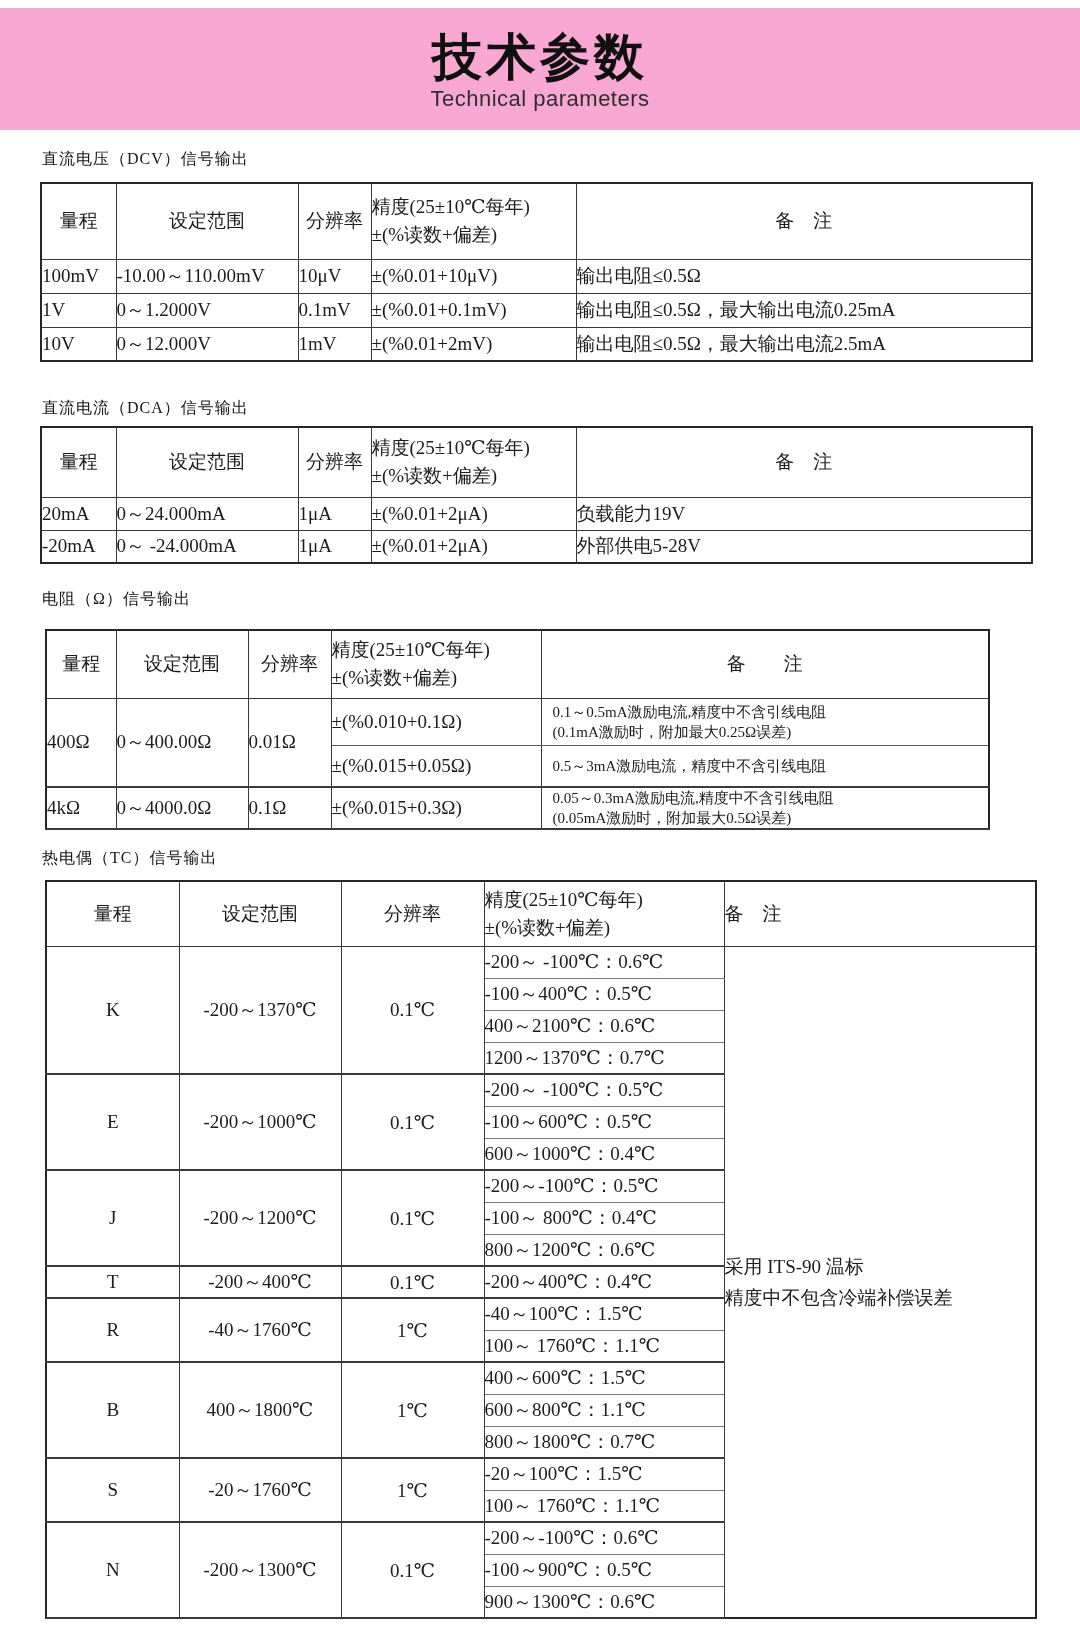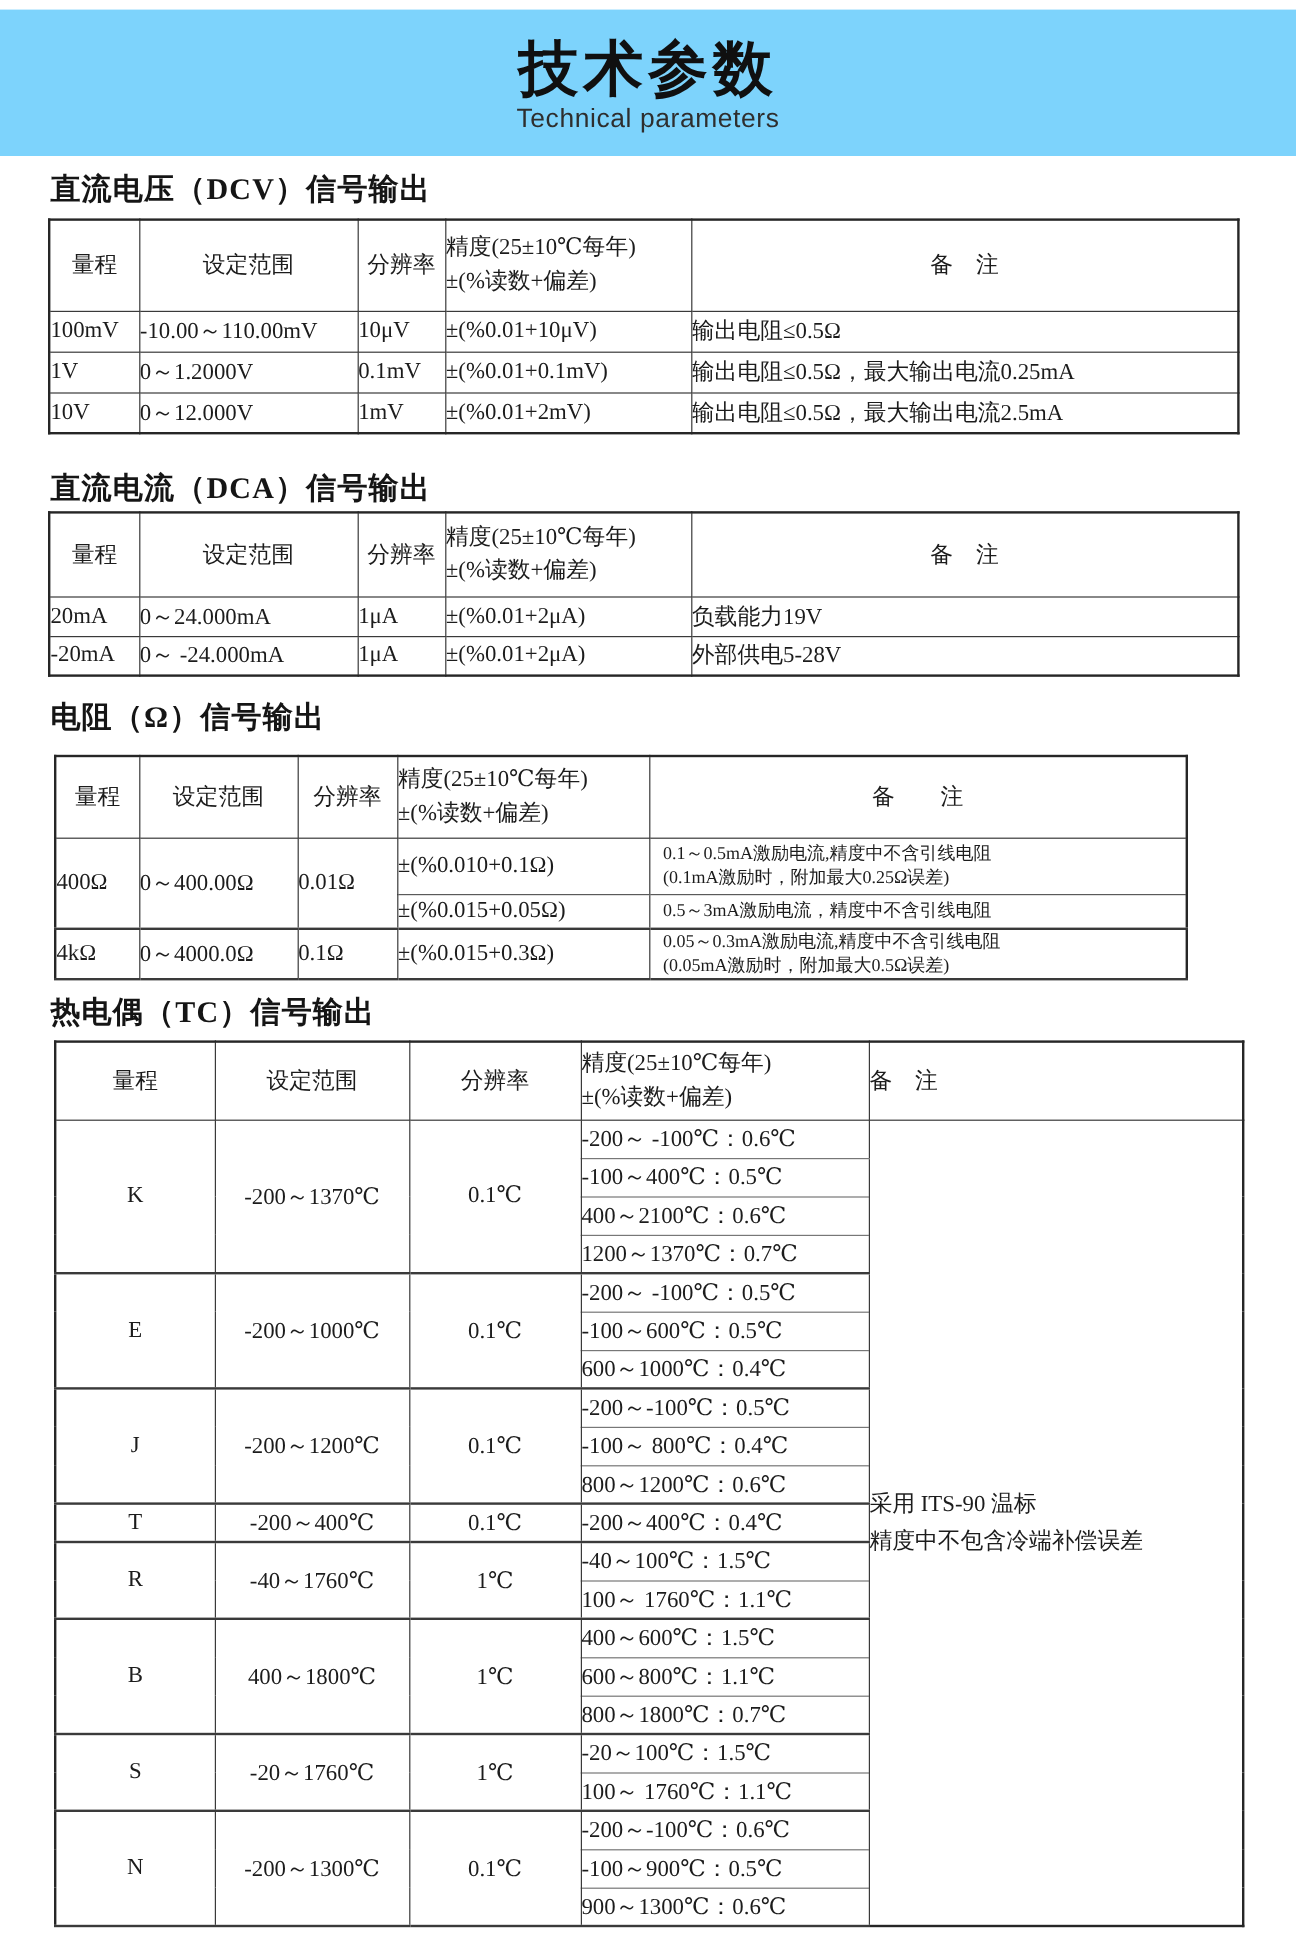--- a/index.html
+++ b/index.html
@@ -6,21 +6,21 @@
   body{
     width:1080px;
     min-height:1633px;
     font-family:"Liberation Serif","DejaVu Serif",serif;
     color:#1c1c1c;
   }
   
   .banner{
     margin-top:8px;
     height:122px;
-    background:#7dd3fc;
+    background:#f9a8d4;
     text-align:center;
     overflow:hidden;
   }
   .banner-title{
     font-family:"Liberation Sans","DejaVu Sans",sans-serif;
     font-weight:900;
     font-size:50px;
     line-height:58px;
     letter-spacing:4px;
     margin-top:20px;
@@ -28,22 +28,22 @@
   }
   .banner-subtitle{
     font-family:Liberation Sans, sans-serif;
     font-size:22px;
     line-height:26px;
     letter-spacing:.5px;
     color:#2e2e2e;
   }
   
   .sec-title{
-    font-size:25px;
-    font-weight:bold;
+    font-size:16px;
+    font-weight:normal;
     line-height:26px;
     letter-spacing:1px;
     margin:0;
     color:#151515;
   }
   #sec-dcv .sec-title{margin:16px 0 10px 42px;}
   #sec-dca .sec-title{margin:33px 0 5px 42px;}
   #sec-ohm .sec-title{margin:22px 0 17px 42px;}
   #sec-tc  .sec-title{margin:15px 0 9px 42px;}
   #sec-dcv .tbl, #sec-dca .tbl{margin-left:40px;}
@@ -280,21 +280,21 @@
                 <div class="cell-text">0.01Ω</div>
               </td>
               <td class="pl sub-line">
                 <div class="cell-text">±(%0.010+0.1Ω)</div>
               </td>
               <td class="ohm-note sub-line">
                 <div class="cell-text">0.1～0.5mA激励电流,精度中不含引线电阻</div>
                 <div class="cell-text">(0.1mA激励时，附加最大0.25Ω误差)</div>
               </td>
             </tr>
-            <tr style="height: 29px;">
+            <tr style="height: 42px;">
               <td class="pl gend">
                 <div class="cell-text">±(%0.015+0.05Ω)</div>
               </td>
               <td class="ohm-note gend">
                 <div class="cell-text">0.5～3mA激励电流，精度中不含引线电阻</div>
               </td>
             </tr>
             <tr style="height: 35px;">
               <td class="pl gend" rowspan="1">
                 <div class="cell-text">4kΩ</div>

